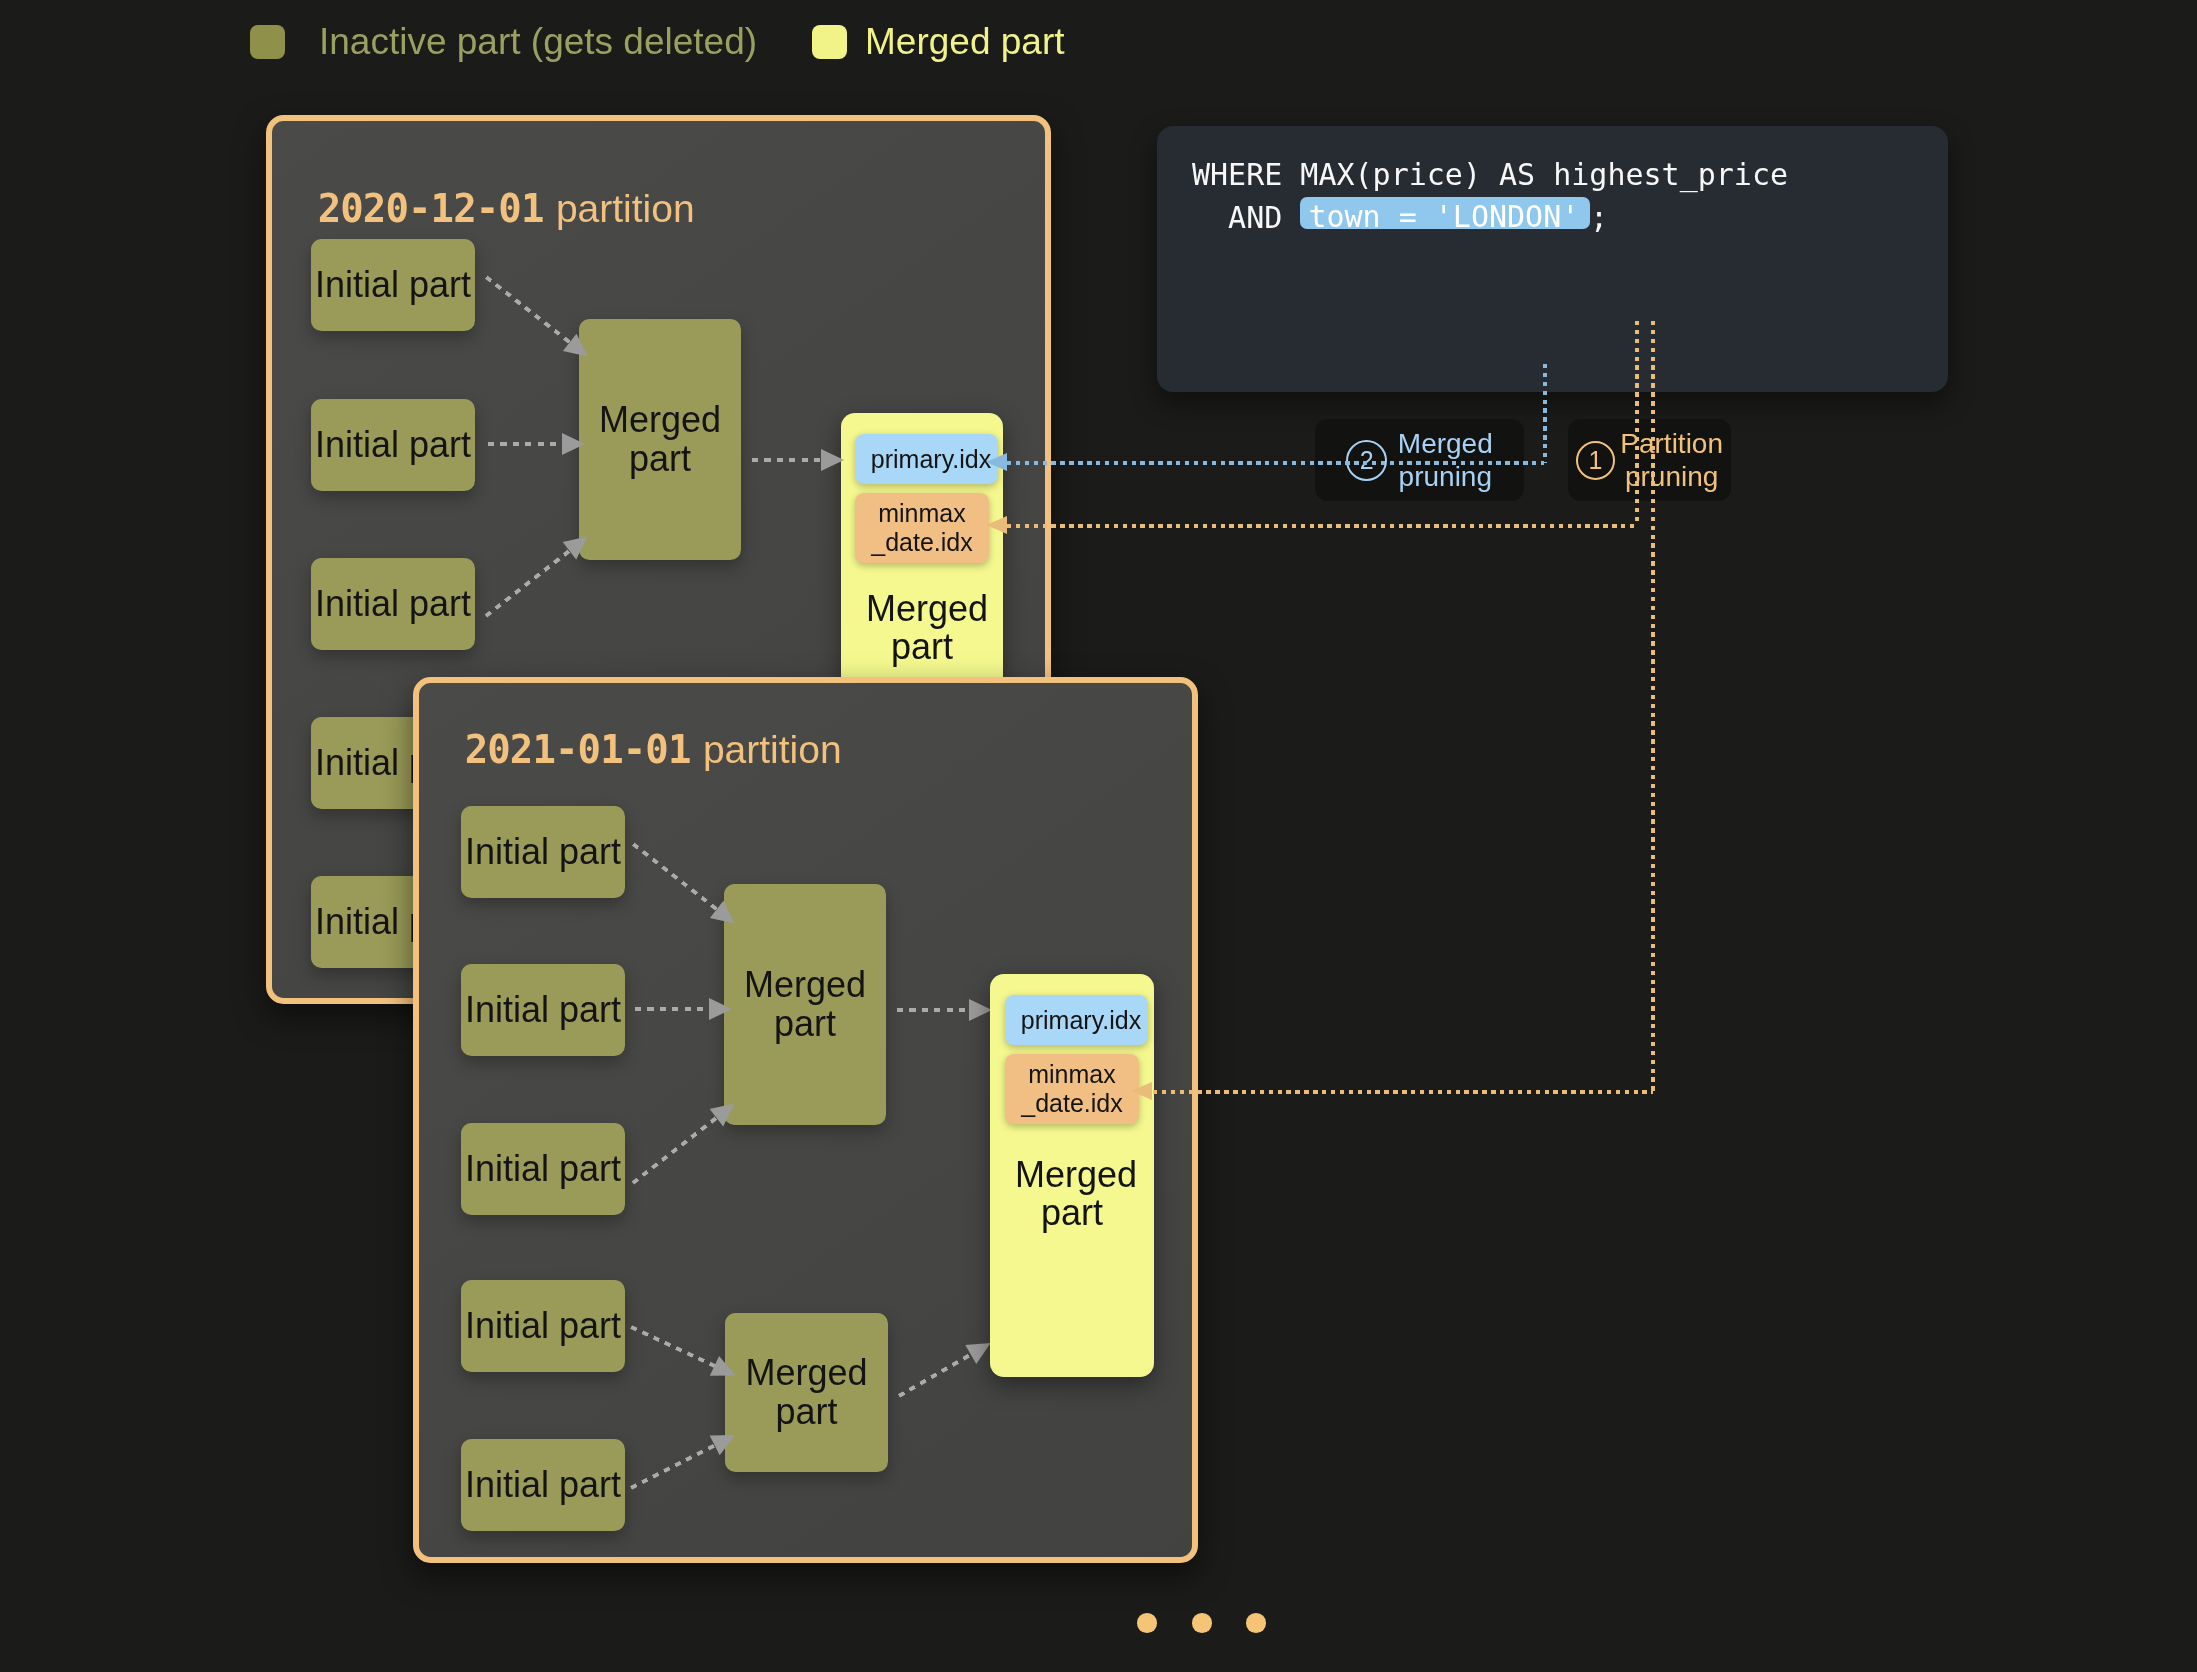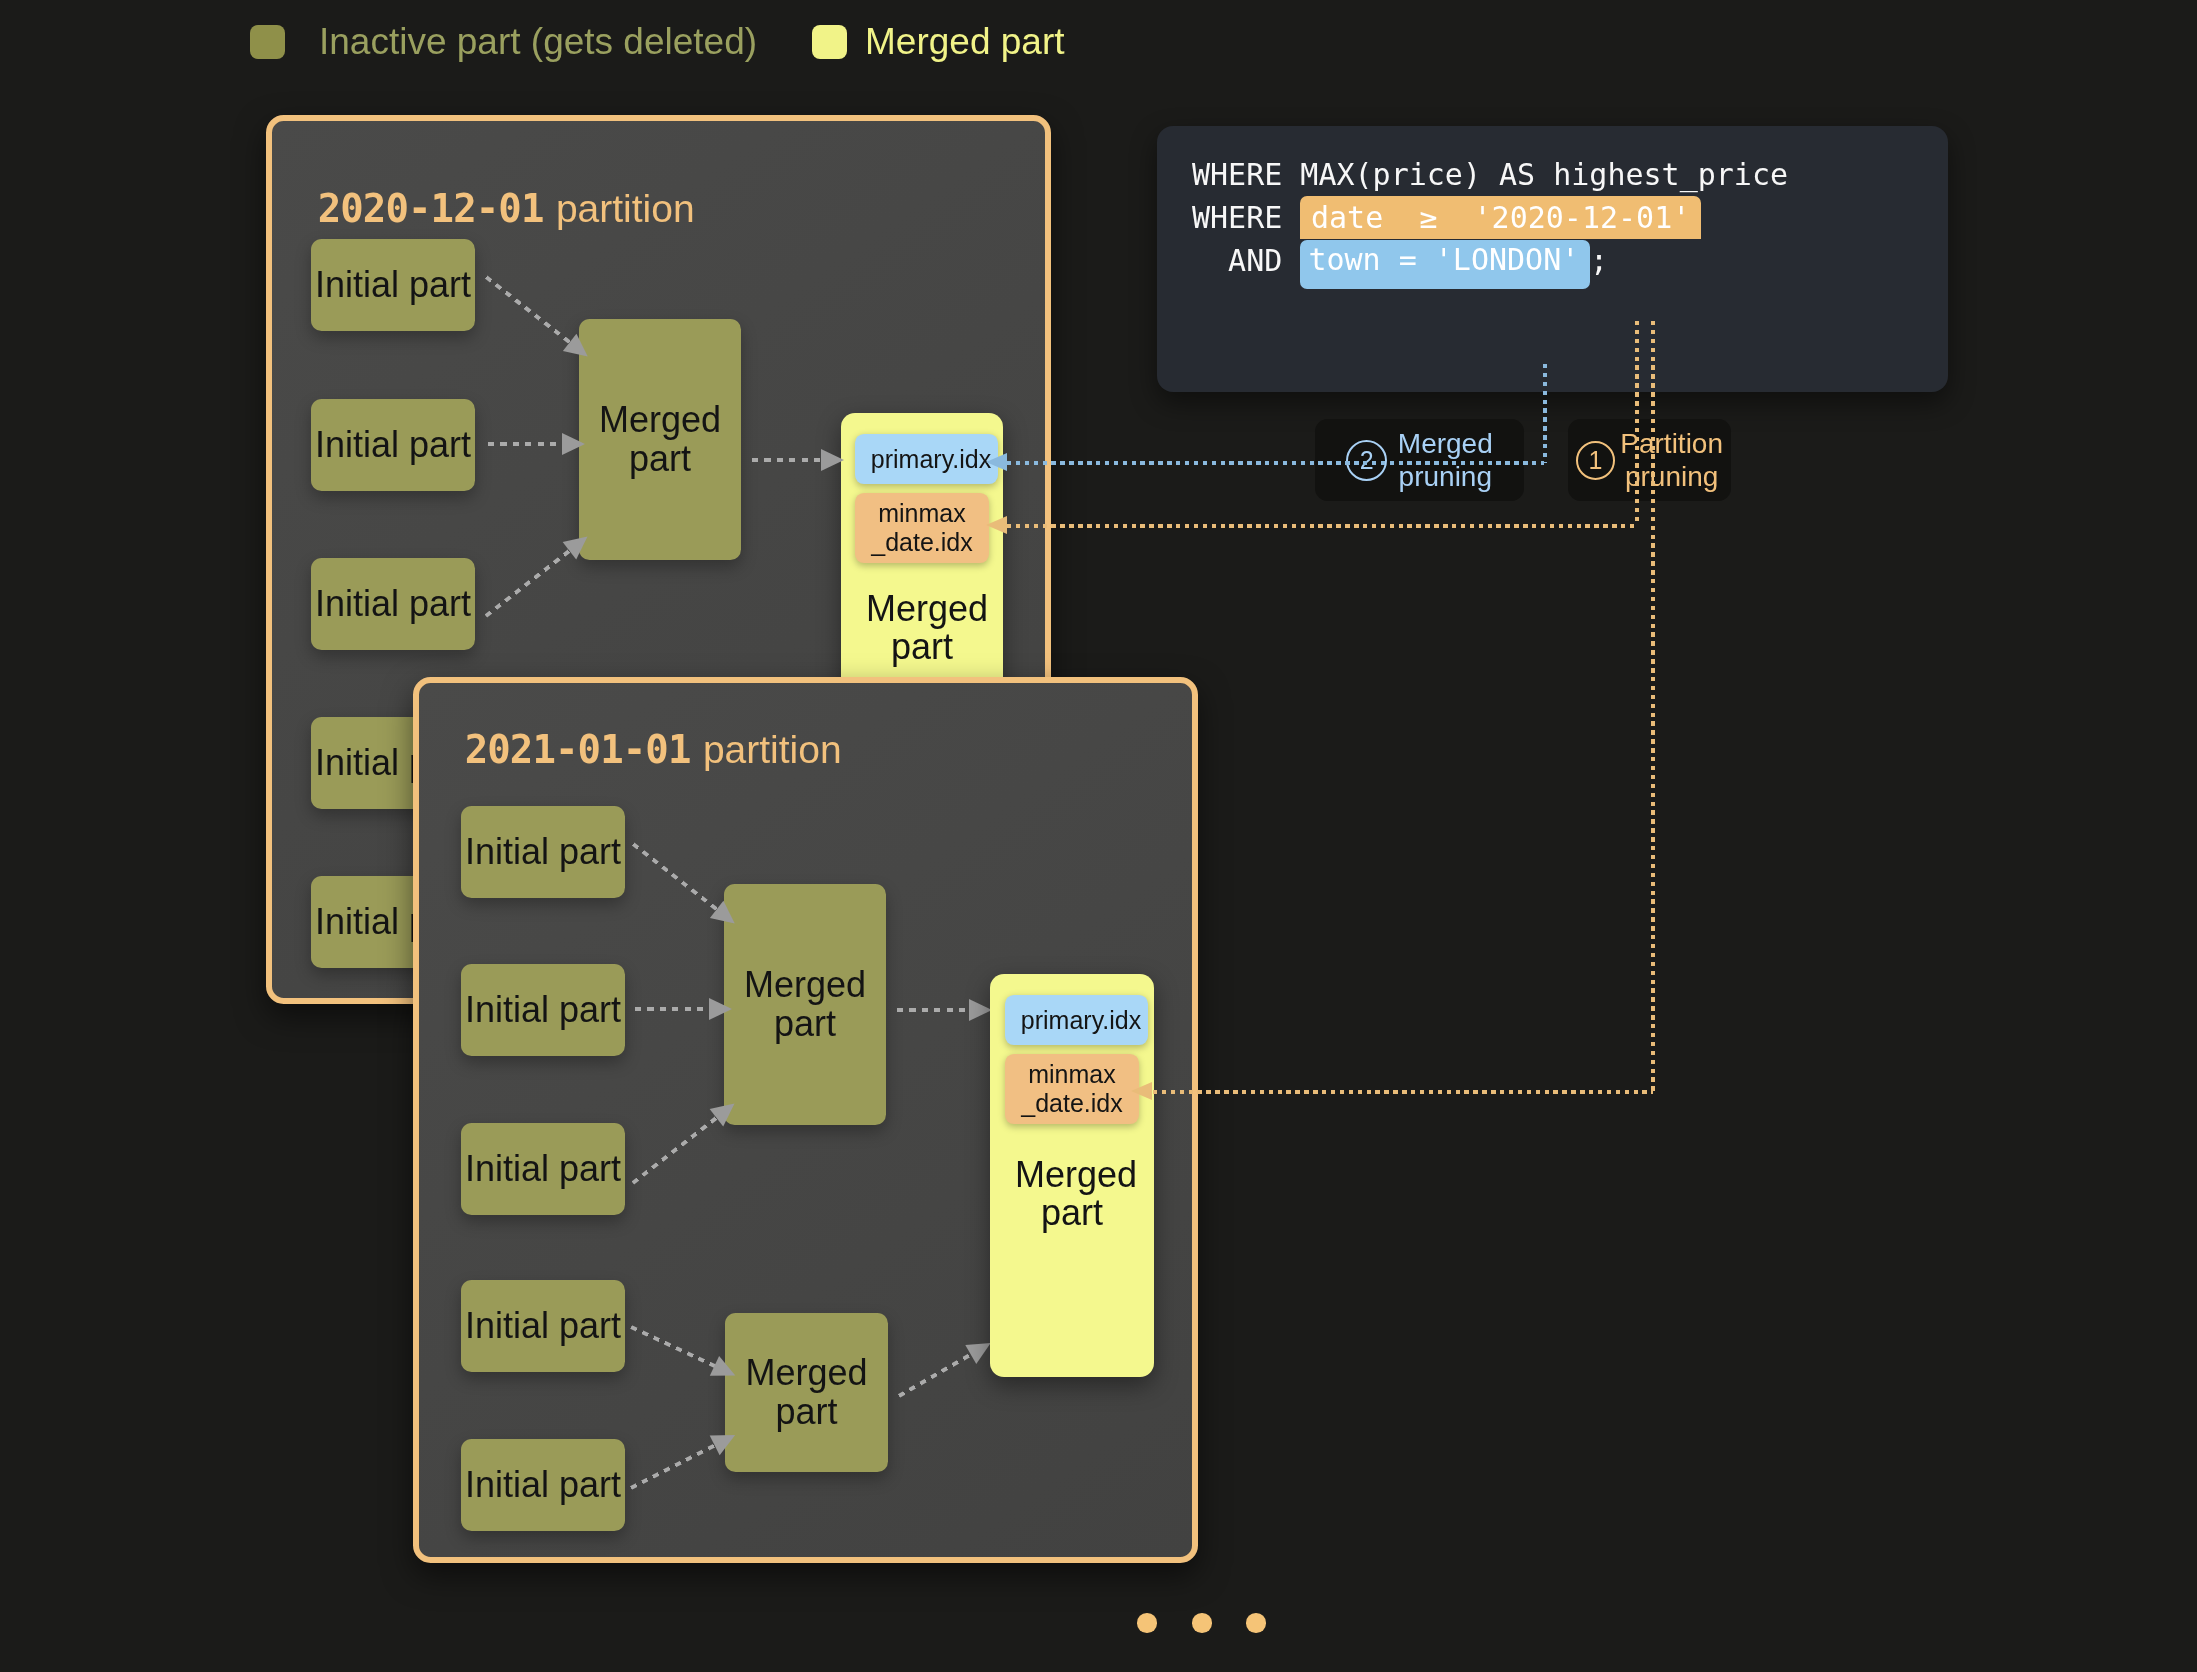--- a/index.html
+++ b/index.html
@@ -47,21 +47,21 @@
     position:absolute;left:1157px;top:126px;width:791px;height:266px;box-sizing:border-box;
     background:#272b32;border-radius:16px;padding:26.6px 0 0 35px;
     font-family:"DejaVu Sans Mono",monospace;font-size:30px;color:#f7f7f7;
     box-shadow:0 10.6px 26.6px rgba(0,0,0,.45);z-index:30;
   }
   .sqlline{height:43px;line-height:43px;white-space:pre;}
   .hl{display:inline-block;height:43px;line-height:43px;padding:0 10.6px;color:#ffffff;vertical-align:top;}
   .hl-orange{background:#f0bd72;}
   .hl-otop{border-radius:7px 7px 0 0;}
   .hl-obot{border-radius:0 0 7px 7px;}
-  .hl-blue{background:#90c7ec;border-radius:7px;height:49px;line-height:39px;margin-top:1.8px;padding-left:8px;}
+  .hl-blue{background:#90c7ec;border-radius:7px;height:32px;line-height:39px;margin-top:1.8px;padding-left:8px;}
   
   .prune{position:absolute;background:#121210;border-radius:12.4px;z-index:40;
     display:flex;align-items:center;justify-content:center;gap:10.6px;box-sizing:border-box;}
   .pnum{width:37px;height:37px;border-radius:50%;border:2.7px solid currentColor;flex:0 0 auto;
     display:flex;align-items:center;justify-content:center;font-size:25px;}
   .ptext{font-size:28px;line-height:1.18;text-align:center;}
   .prune-blue{color:#a9d1f5;}
   .prune-orange{color:#f2c17c;}
   
   .dh{position:absolute;height:3.5px;z-index:50;}
@@ -138,21 +138,20 @@
   <div class="idx idx-primary" style="left:15px;top:21px;width:134px;">primary.idx</div>
   <div class="idx idx-minmax" style="left:15px;top:80px;width:134px;">
     <div>minmax</div>
     <div>_date.idx</div>
   </div>
   <div class="ylabel" style="top:182px;padding:0 25px;box-sizing:border-box;">Merged part</div>
 </div>
 
 <div class="sql">
   <div class="sqlline"><span>WHERE MAX(price) AS highest_price</span></div>
-  <div class="sqlline"><span>WHERE </span><span class="hl hl-orange hl-otop">date  ≥  '2020-12-01'</span></div>
   <div class="sqlline"><span>  AND </span><span class="hl hl-blue">town = 'LONDON'</span><span>;</span></div>
 </div>
 
 <div class="prune prune-blue" style="left:1315px;top:419px;width:209px;height:82px;">
   <span class="pnum">2</span>
   <span class="ptext">
     <div>Merged</div>
     <div>pruning</div>
   </span>
 </div>

